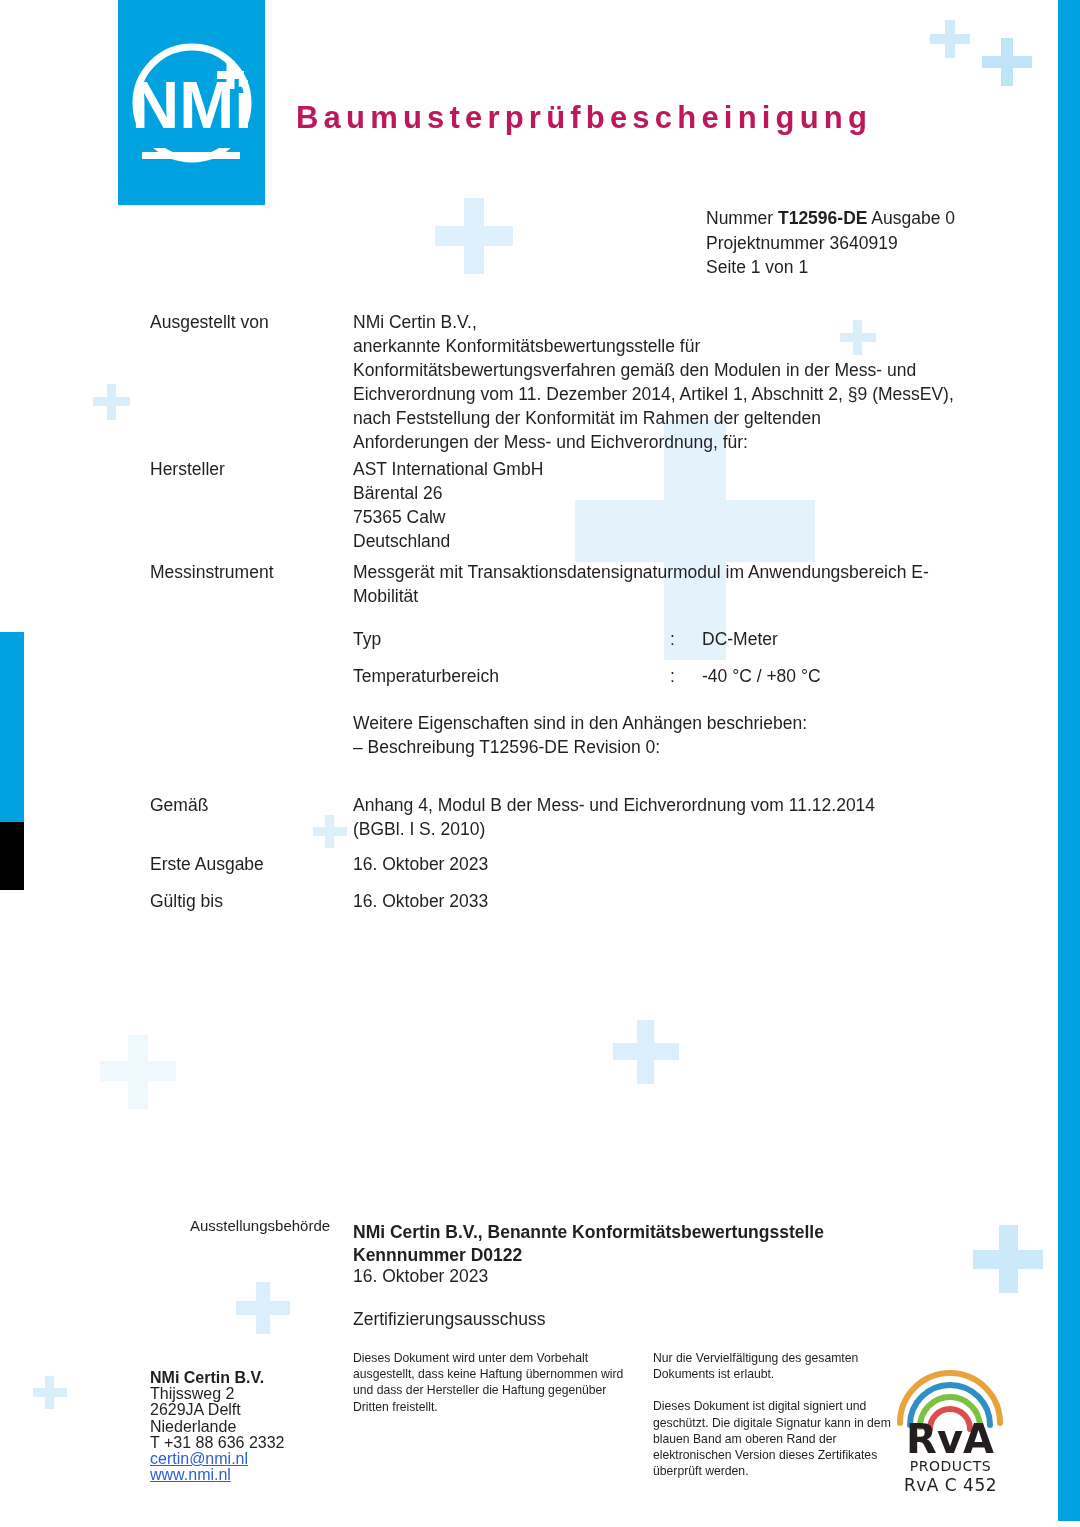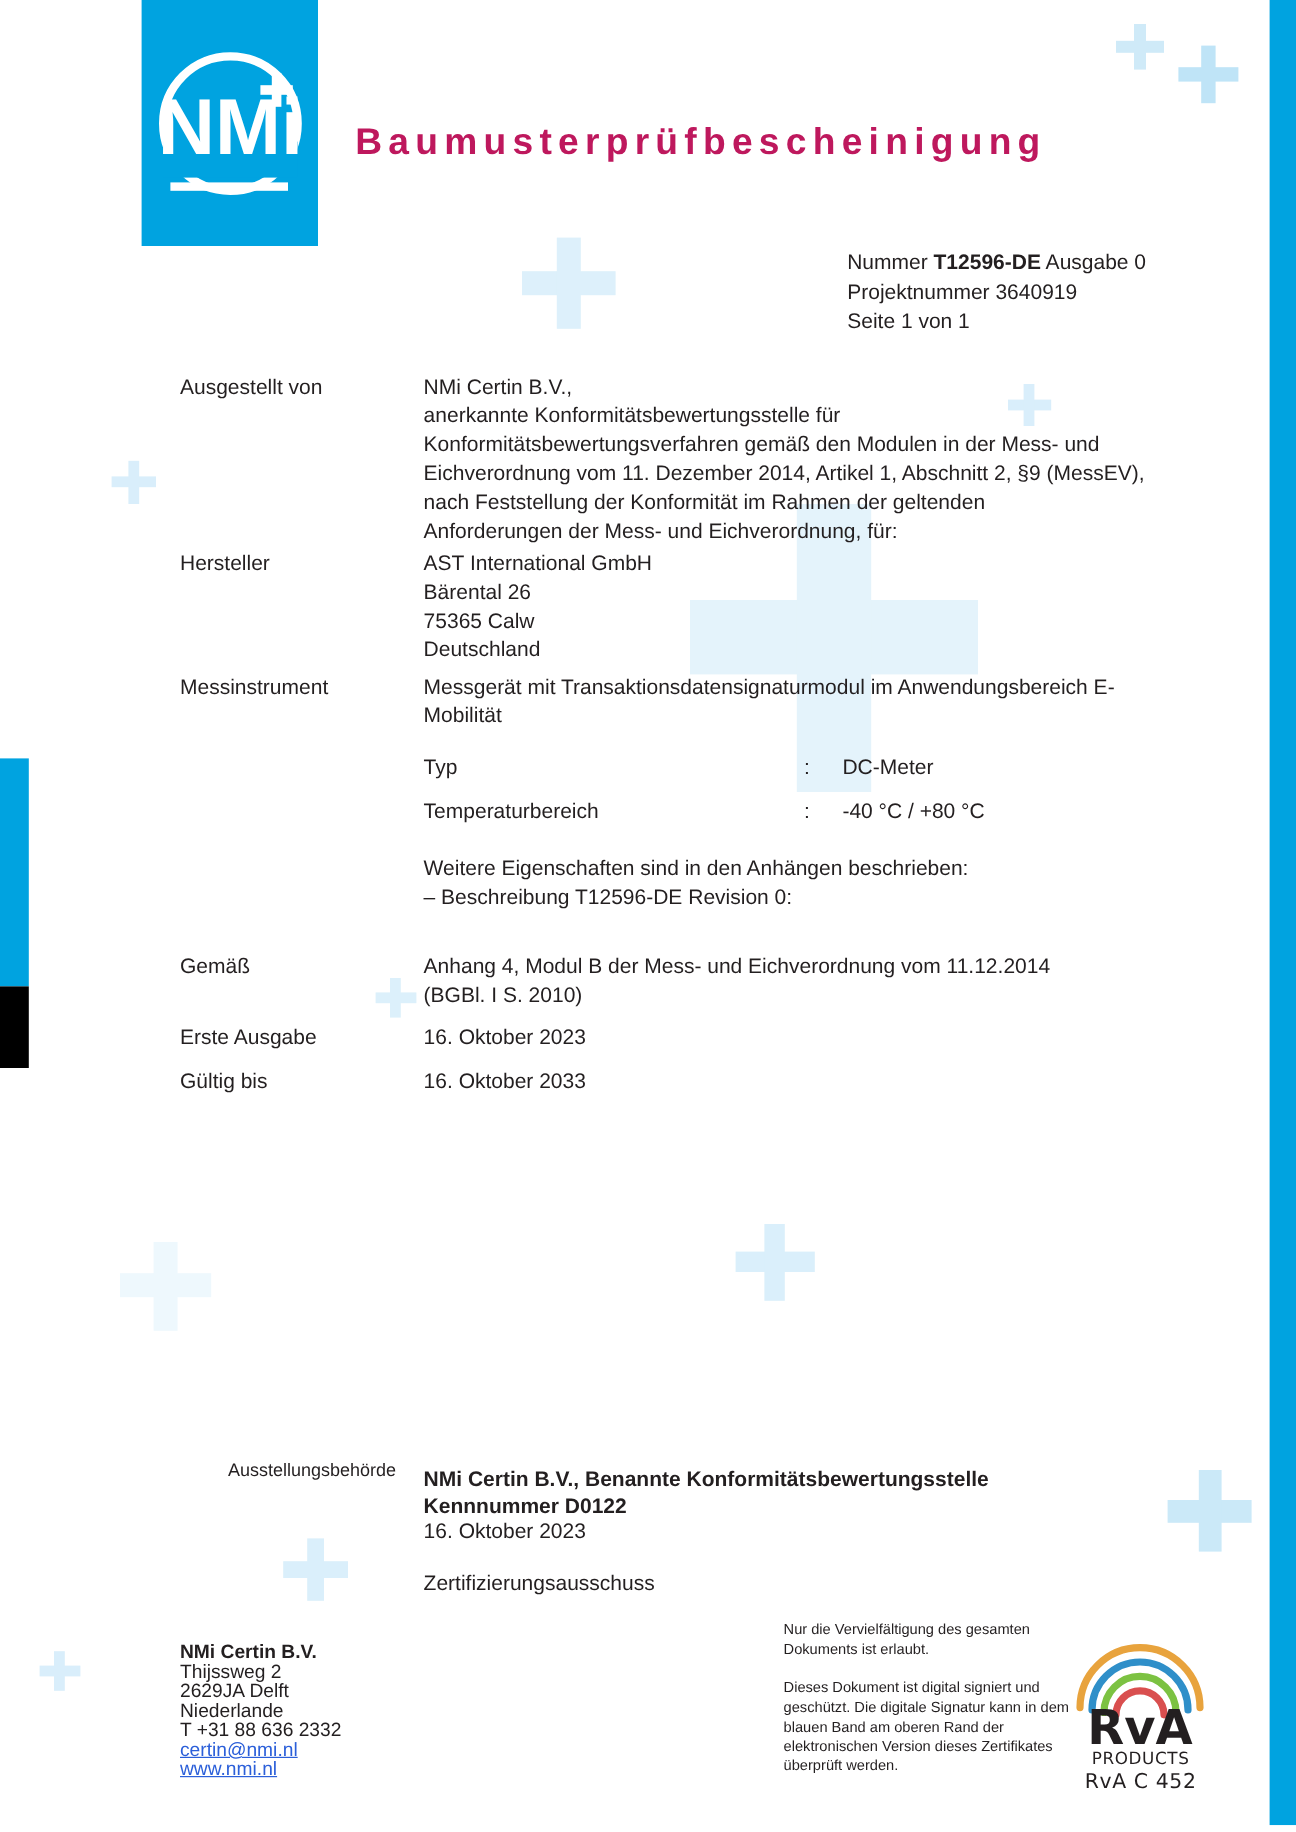--- a/index.html
+++ b/index.html
@@ -379,20 +379,21 @@
   <div id="footer-company">
     <div class="name">NMi Certin B.V.</div>
     <div>Thijssweg 2</div>
     <div>2629JA Delft</div>
     <div>Niederlande</div>
     <div>T +31 88 636 2332</div>
     <div><a href="#">certin@nmi.nl</a></div>
     <div><a href="#">www.nmi.nl</a></div>
   </div>
 
+  <div id="footer-col2">Dieses Dokument wird unter dem Vorbehalt ausgestellt, dass keine Haftung übernommen wird und dass der Hersteller die Haftung gegenüber Dritten freistellt.</div>
 
   <div id="footer-col3">
     <div>Nur die Vervielfältigung des gesamten Dokuments ist erlaubt.</div>
     <div class="para2">Dieses Dokument ist digital signiert und geschützt. Die digitale Signatur kann in dem blauen Band am oberen Rand der elektronischen Version dieses Zertifikates überprüft werden.</div>
   </div>
 
   <div id="rva-logo">
     <svg viewBox="0 0 125 150" xmlns="http://www.w3.org/2000/svg">
       <g fill="none" stroke-width="6" stroke-linecap="round">
         <path d="M12,78 A50,50 0 0 1 112,78" stroke="#e8a33d"></path>

